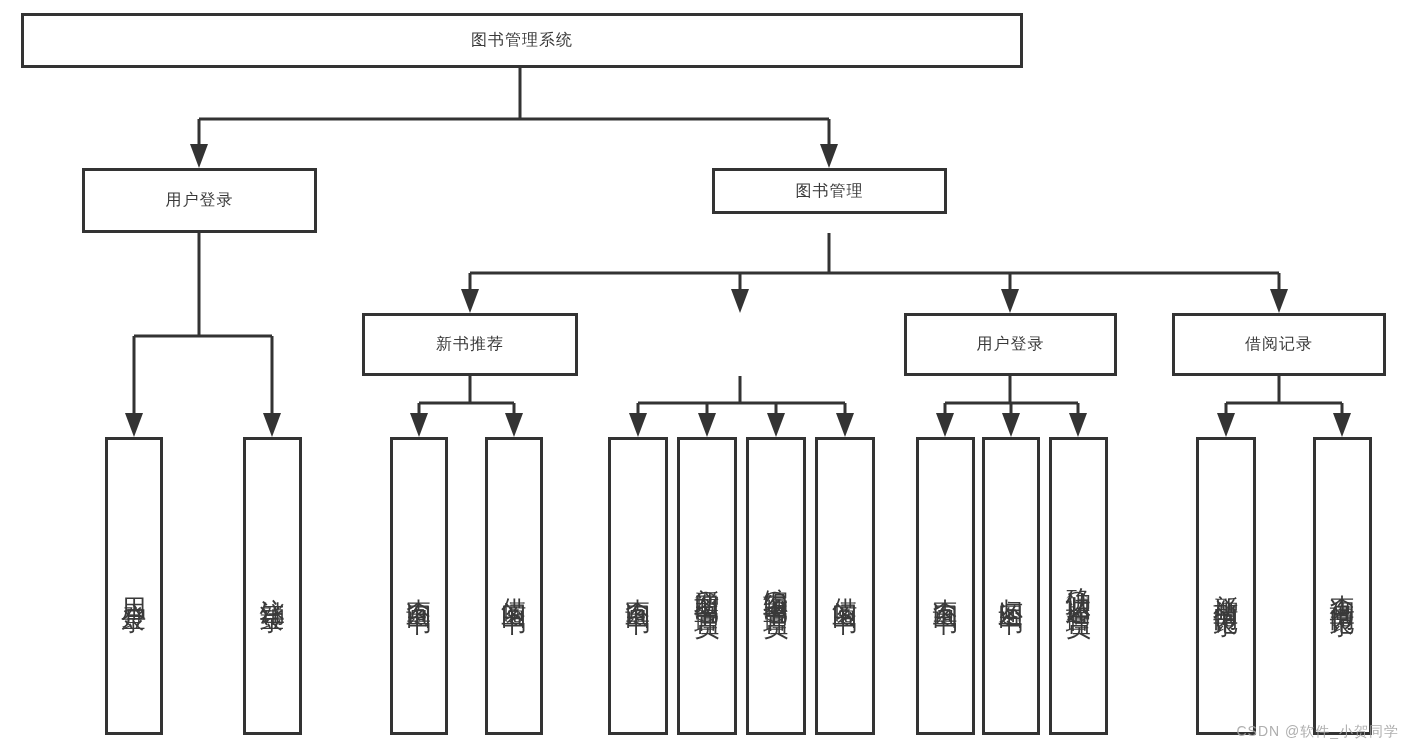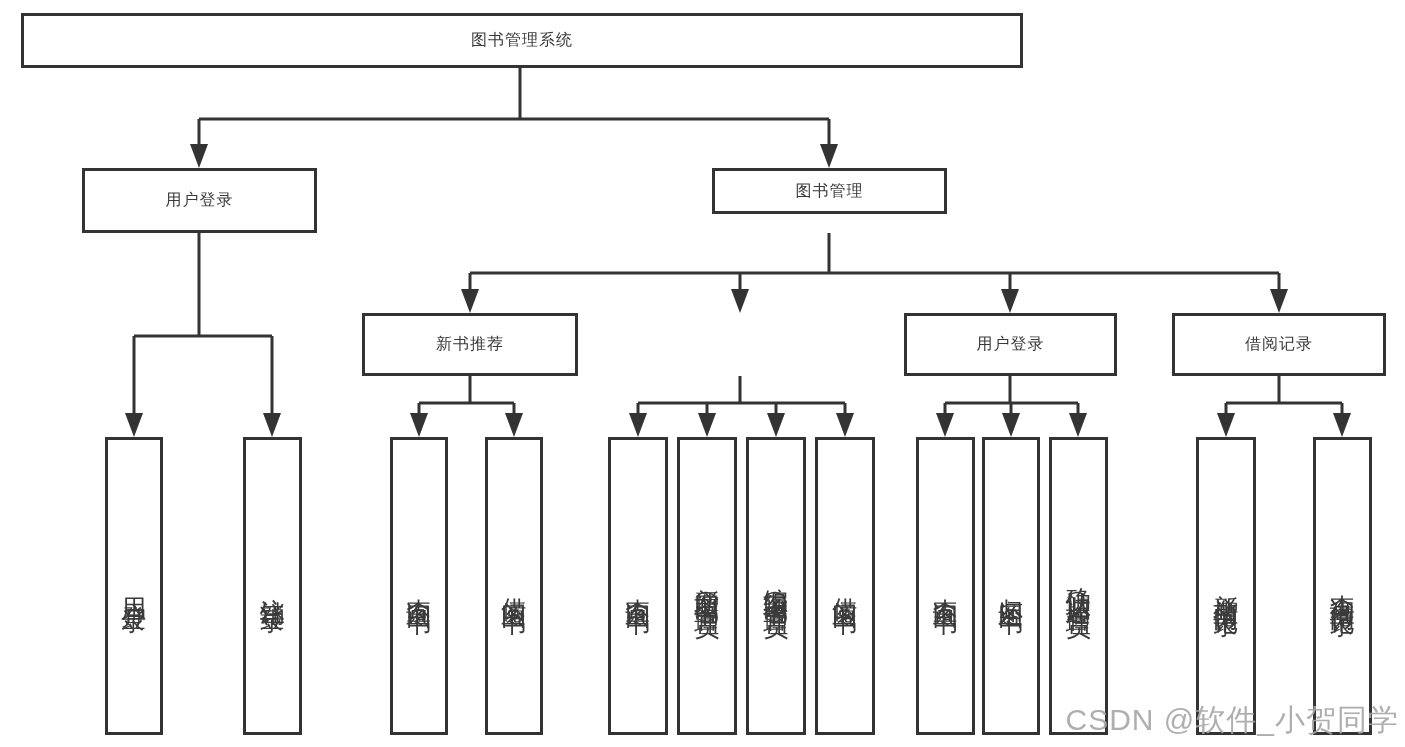--- a/index.html
+++ b/index.html
@@ -79,21 +79,21 @@
   .leaf-c1    { left: 916px;  width: 59px; }
   .leaf-c2    { left: 982px;  width: 58px; }
   .leaf-c3    { left: 1049px; width: 59px; }
   .leaf-d1    { left: 1196px; width: 60px; }
   .leaf-d2    { left: 1313px; width: 59px; }
 
   .watermark {
     position: absolute;
     right: 6px;
     bottom: 6px;
-    font-size: 30px;
+    font-size: 14px;
     letter-spacing: 1px;
     color: var(--watermark);
     opacity: 0.9;
     z-index: 5;
     white-space: nowrap;
   }
 </style>
 </head>
 <body>
 

